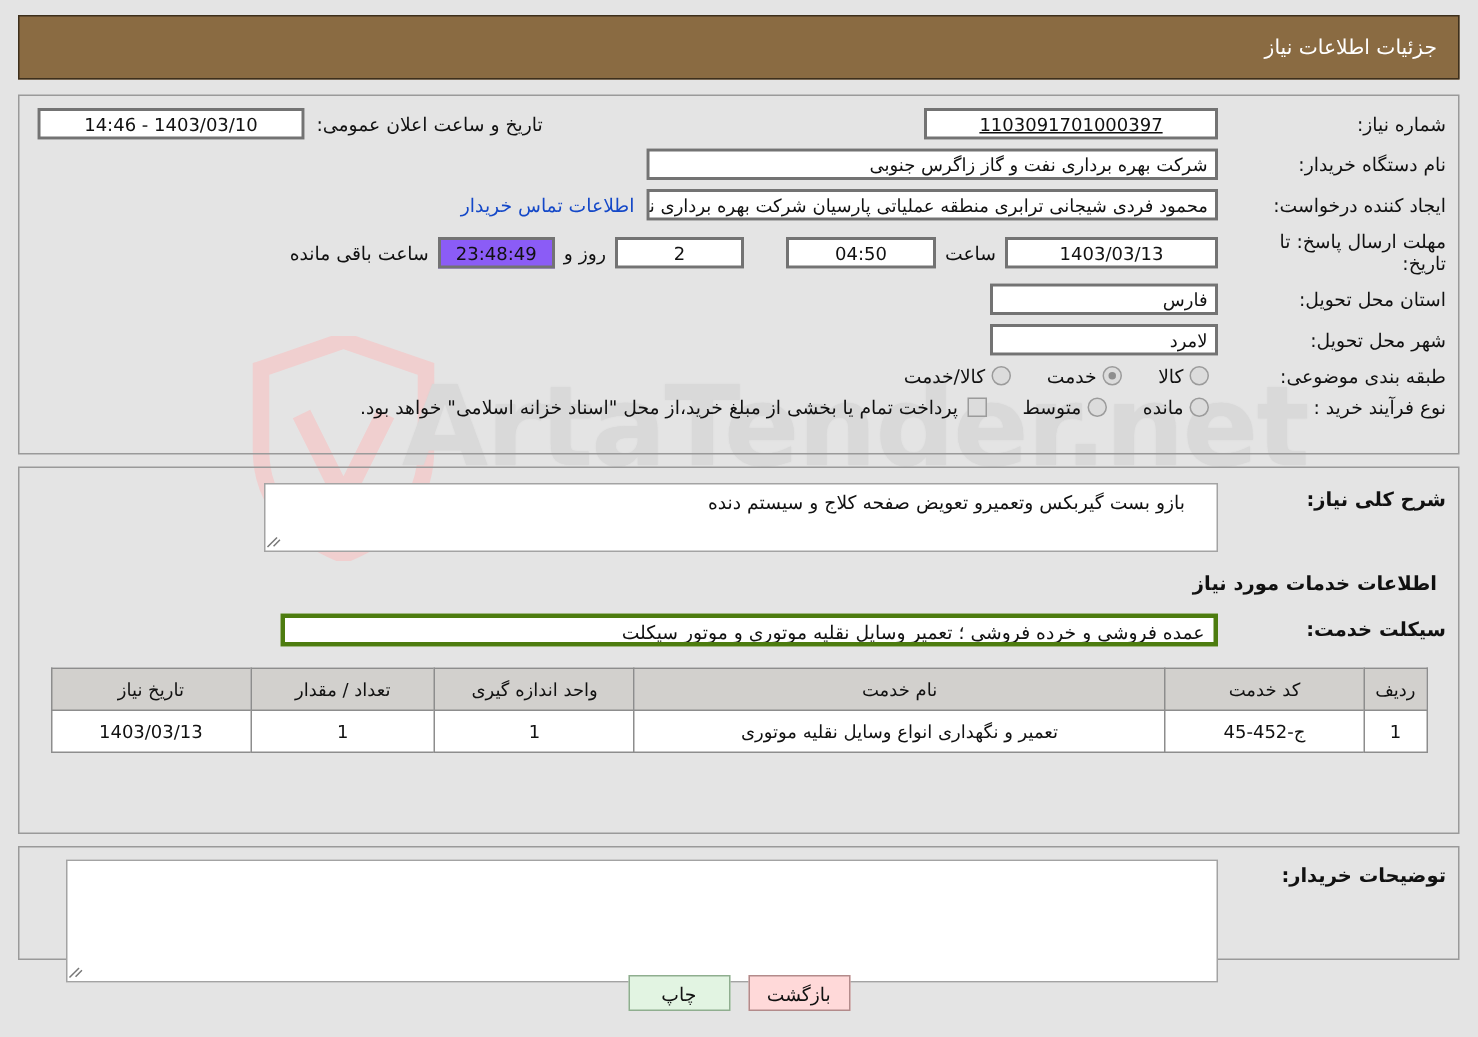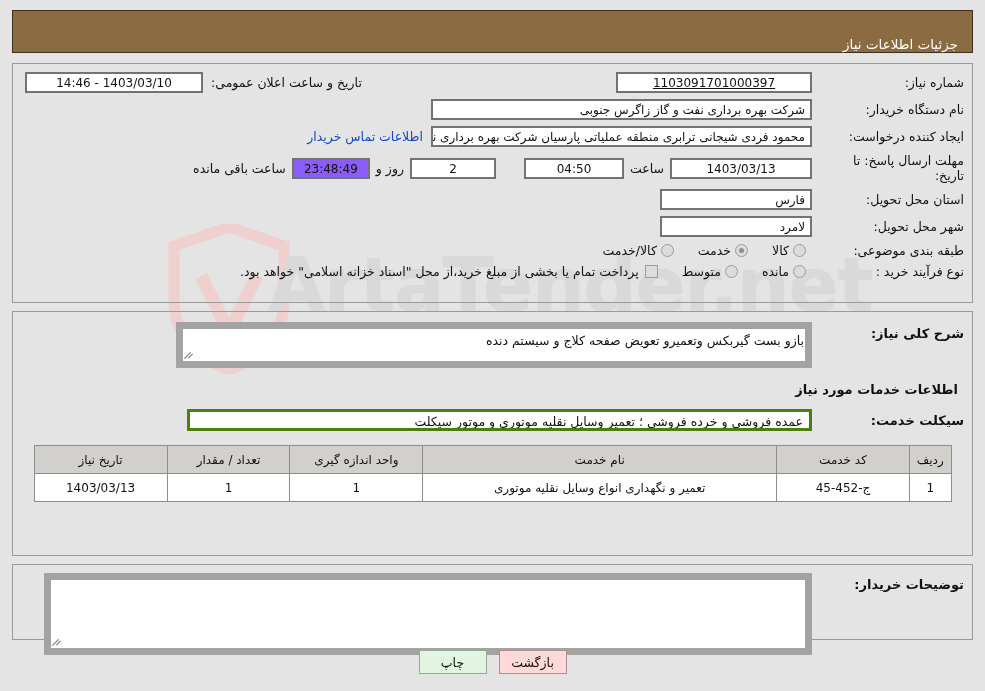--- a/index.html
+++ b/index.html
@@ -37,21 +37,21 @@
   }
 
   
   .page-header {
     position: relative; z-index: 2;
     margin: 10px 12px 0 12px;
     height: 43px;
     background: #8a6b42;
     border: 1px solid #3d2f1c;
     color: #ffffff;
-    display: flex; align-items: flex-end; justify-content: flex-start;
+    display: flex; align-items: center; justify-content: flex-start;
     padding: 0 14px;
     font-size: 13.5px;
   }
 
   
   .panel {
     position: relative; z-index: 1;
     margin: 10px 12px 0 12px;
     border: 1px solid #9a9a9a;
     background: transparent;
@@ -158,23 +158,23 @@
 
   
   .ta-row { display: flex; align-items: flex-start; }
   .ta-lbl {
     width: 152px; flex: 0 0 152px;
     text-align: right; padding-left: 10px;
     font-size: 13px; font-weight: bold; color: #111;
     padding-top: 4px;
   }
   .ta {
-    border: 7px solid #a3a3a3; background: #fff;
+    border: 1px solid #a3a3a3; background: #fff;
     font-size: 12.5px; color: #111;
-    padding: 4px 1px;
+    padding: 4px 21px;
     text-align: right;
     position: relative;
     font-family: "DejaVu Sans", "Liberation Sans", sans-serif;
     overflow: hidden;
   }
   .ta-desc { width: 636px; height: 46px; }
   .ta-notes { width: 768px; height: 82px; }
   .resize-grip {
     position: absolute; left: 2px; bottom: 1px;
     width: 10px; height: 10px;

